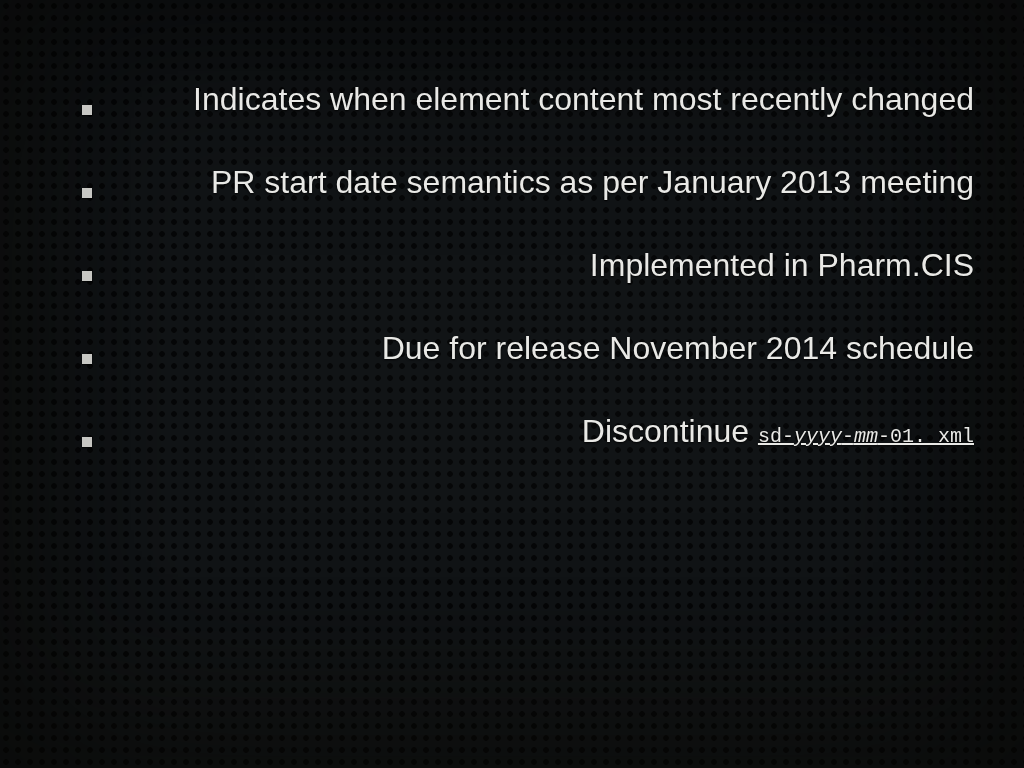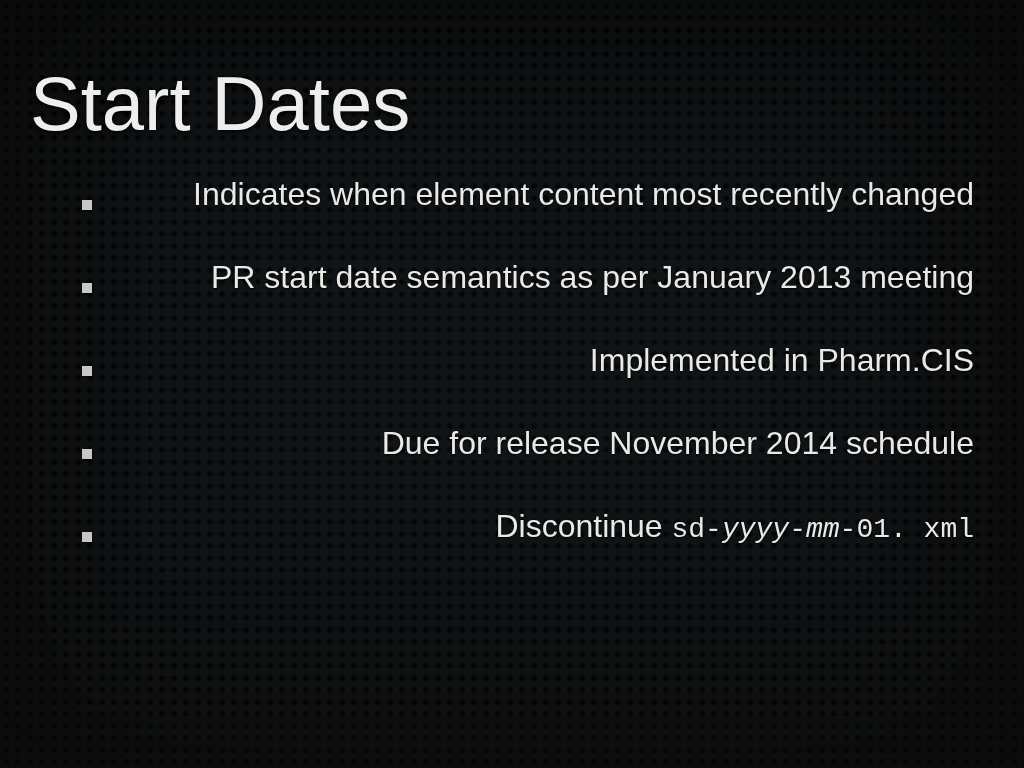--- a/index.html
+++ b/index.html
@@ -57,31 +57,31 @@
     position: absolute;
     left: 0;
     top: 0.78em;
     width: 10px;
     height: 10px;
     background: #c7c7c3;
     box-shadow: 0 1px 1px rgba(0,0,0,0.6);
   }
   .mono {
     font-family: "Courier New", Courier, monospace;
-    font-size: 28px;
+    font-size: 20px;
+    text-decoration: underline;
   }
   .mono .var {
     font-style: italic;
   }
 </style>
 </head>
 <body>
 
 <div class="slide">
-  <h1 class="title">Start Dates</h1>
 
   <ul class="bullets">
     <li>
       <span>Indicates when element content most recently changed</span>
     </li>
     <li>
       <span>PR start date semantics as per January 2013 meeting</span>
     </li>
     <li>
       <span>Implemented in Pharm.CIS</span>

